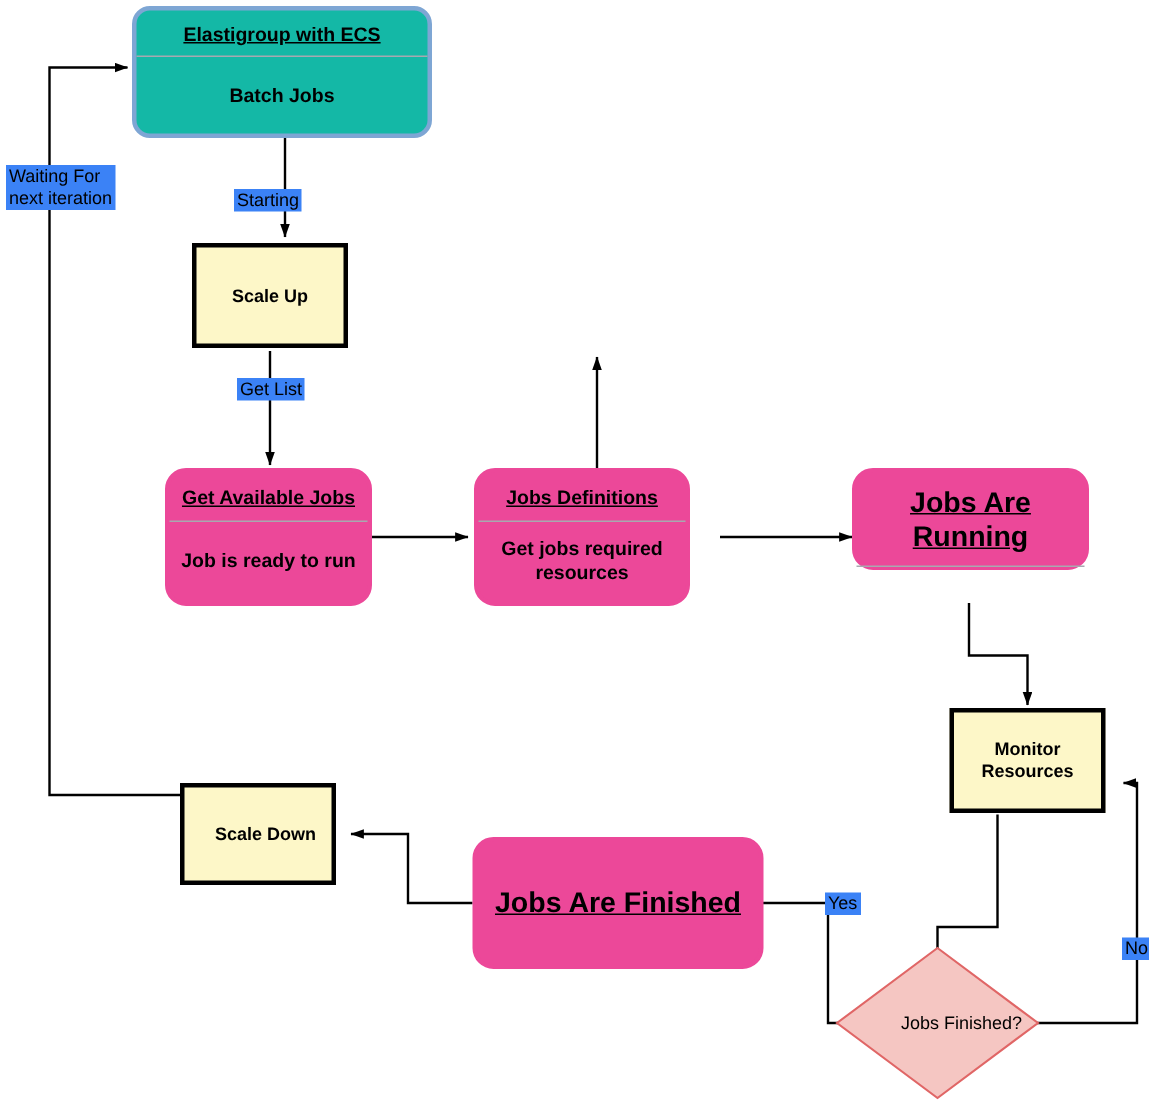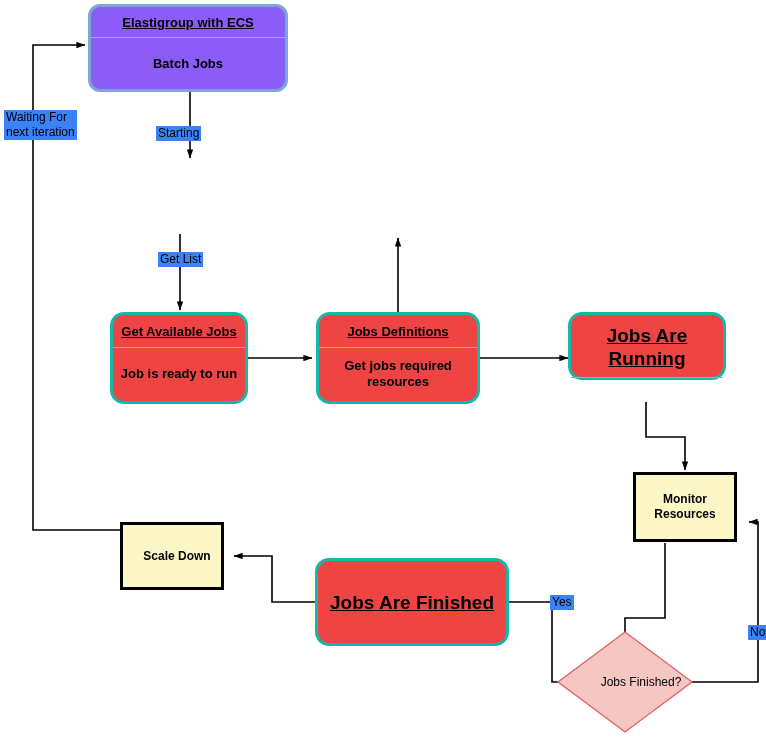--- a/index.html
+++ b/index.html
@@ -26,21 +26,21 @@
   }
   .node {
     position: absolute;
     box-sizing: border-box;
     display: flex;
     flex-direction: column;
     z-index: 2;
   }
   
   .node-blue {
-    background: #8b5cf6;
+    background: #14b8a6;
     border: 3px solid #7ea6d4;
     border-radius: 12px;
   }
   .node-blue .hdr {
     text-align: center;
     font-weight: bold;
     font-size: 13px;
     color: #000;
     text-decoration: underline;
     padding: 8px 4px 7px 4px;
@@ -66,22 +66,22 @@
   .node-yellow .body {
     font-weight: bold;
     font-size: 12px;
     color: #000;
     text-align: center;
     line-height: 1.25;
     width: 100%;
   }
   
   .node-green {
-    background: #ef4444;
-    border: 3px solid #14b8a6;
+    background: #ec4899;
+    border: 3px solid #ec4899;
     border-radius: 14px;
   }
   .node-green .hdr {
     text-align: center;
     font-weight: bold;
     font-size: 13px;
     color: #000;
     text-decoration: underline;
     padding: 9px 6px 7px 6px;
     border-bottom: 1px solid #a8a8b0;
@@ -212,28 +212,31 @@
     <g>
       <path d="M120,530 L33,530 L33,45 L85,45" stroke="#000000" stroke-width="1.6" fill="none" marker-end="url(#arrow)"></path>
     </g>
   </svg>
 
   <div class="node node-blue" style="left:88px; top:4px; width:200px; height:88px;">
     <div class="hdr">Elastigroup with ECS</div>
     <div class="body">Batch Jobs</div>
   </div>
 
+  <div class="node node-yellow" style="left:128px; top:162px; width:104px; height:70px;">
+    <div class="body">Scale Up</div>
+  </div>
 
 
   <div class="node node-green" style="left:110px; top:312px; width:138px; height:92px;">
     <div class="hdr">Get Available Jobs</div>
     <div class="body">Job is ready to run</div>
   </div>
 
-  <div class="node node-green" style="left:316px; top:312px; width:164px; height:92px;">
+  <div class="node node-green" style="left:316px; top:312px; width:144px; height:92px;">
     <div class="hdr">Jobs Definitions</div>
     <div class="body">Get jobs
 required resources</div>
   </div>
 
   <div class="node node-green big" style="left:568px; top:312px; width:158px; height:68px;">
     <div class="hdr">Jobs Are
 Running</div>
     <div class="body"></div>
   </div>

